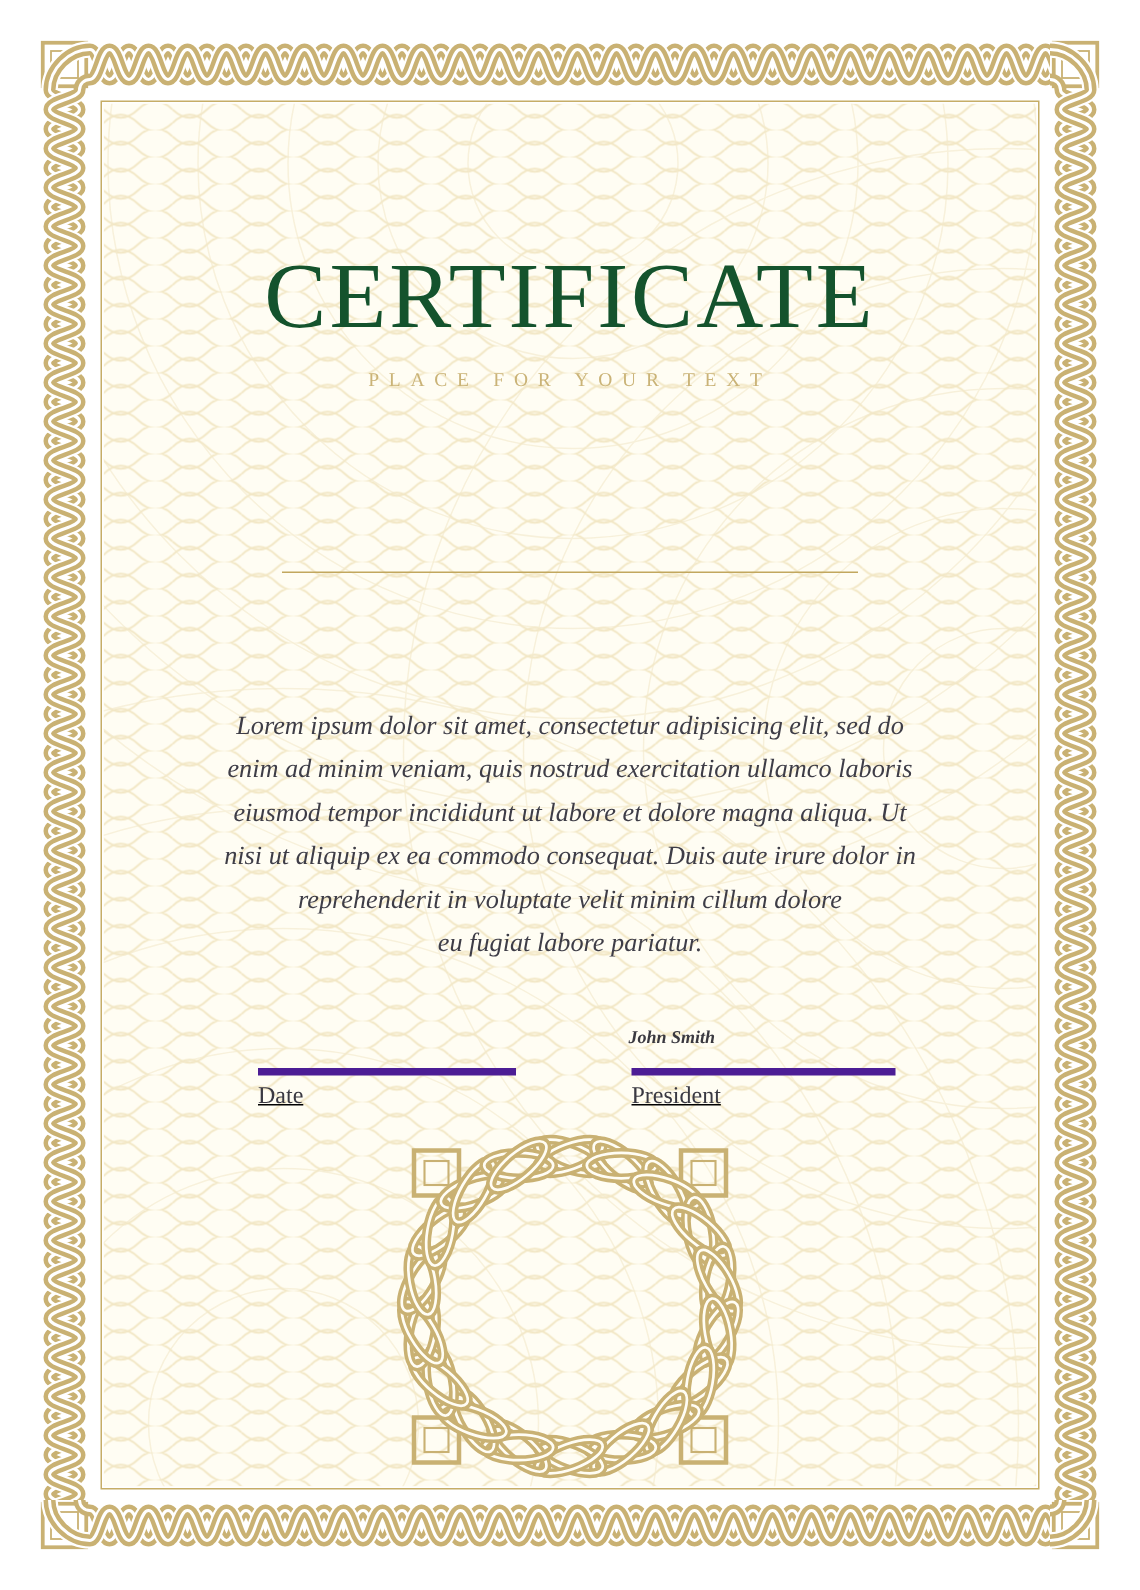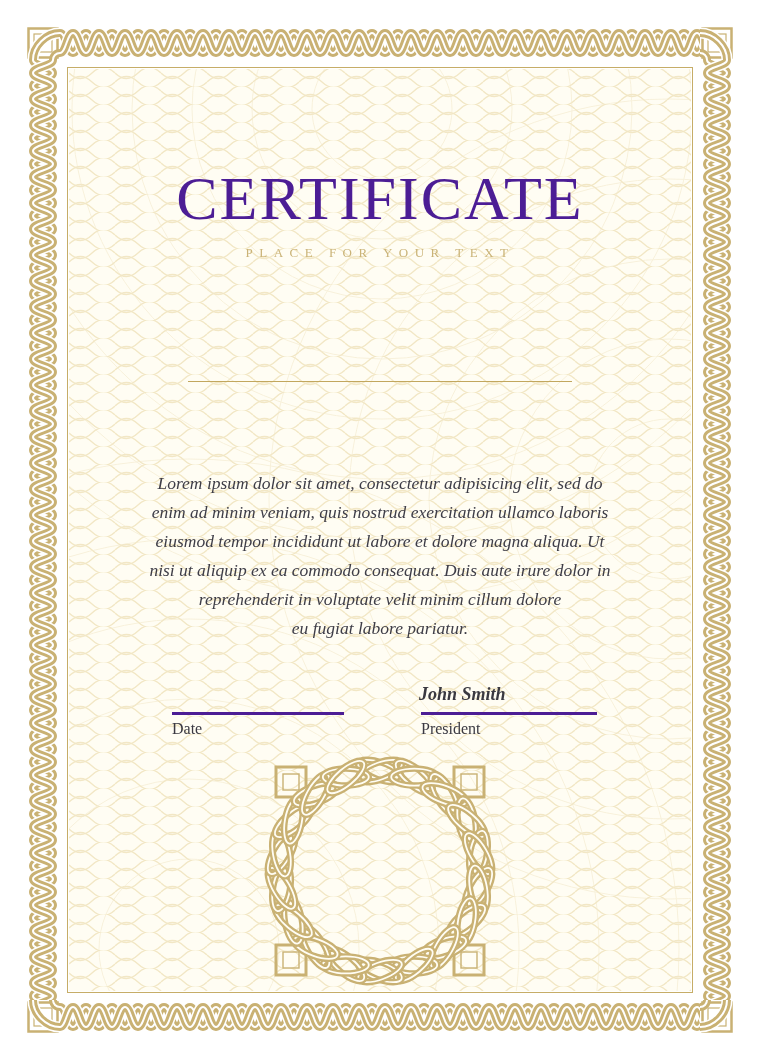--- a/index.html
+++ b/index.html
@@ -19,41 +19,41 @@
   }
   .interior {
     position:absolute; left:69px; top:69px; right:69px; bottom:69px;
     background:#fffdf3; z-index:1; overflow:hidden;
   }
   .interior svg { display:block; }
   .content { position:absolute; inset:0; z-index:2; }
   .title {
     position:absolute; top:163px; left:0; width:100%;
     text-align:center; font-size:62px; font-weight:normal;
-    letter-spacing:2px; color:#4c1d95; margin:0; line-height:70px;
+    letter-spacing:2px; color:#14532d; margin:0; line-height:70px;
   }
   .subtitle {
     position:absolute; top:245px; left:0; width:100%;
     text-align:center; font-size:13px; letter-spacing:6.5px;
     color:#cab377;
   }
   .divider {
     position:absolute; top:381px; left:188px; width:384px; height:0;
     border-top:1px solid #c2a75e;
   }
   .body-text {
     position:absolute; top:449px; left:50%; transform:translateX(-50%);
     width:480px; text-align:center; font-style:italic;
     font-size:17.5px; line-height:29px; color:#3e3d47;margin-top:20px;
   }
   .sig-name {
     position:absolute; top:684px; left:419px; width:176px;
-    font-size:18px; font-weight:bold; font-style:italic; color:#3a3940;
-  }
-  .sig-block { position:absolute; top:712px; border-top:3px solid #4c1d95; }
+    font-size:12px; font-weight:bold; font-style:italic; color:#3a3940;
+  }
+  .sig-block { position:absolute; top:712px; border-top:5px solid #4c1d95;text-decoration:underline; }
   .sig-block.left  { left:172px; width:172px; }
   .sig-block.right { left:421px; width:176px; }
   .sig-label { padding-top:5px; font-size:16px; color:#3a3942; }
   .seal { position:absolute; left:262px; top:753px; z-index:2; }
 </style>
 </head>
 <body>
 
 <div class="page">
 

